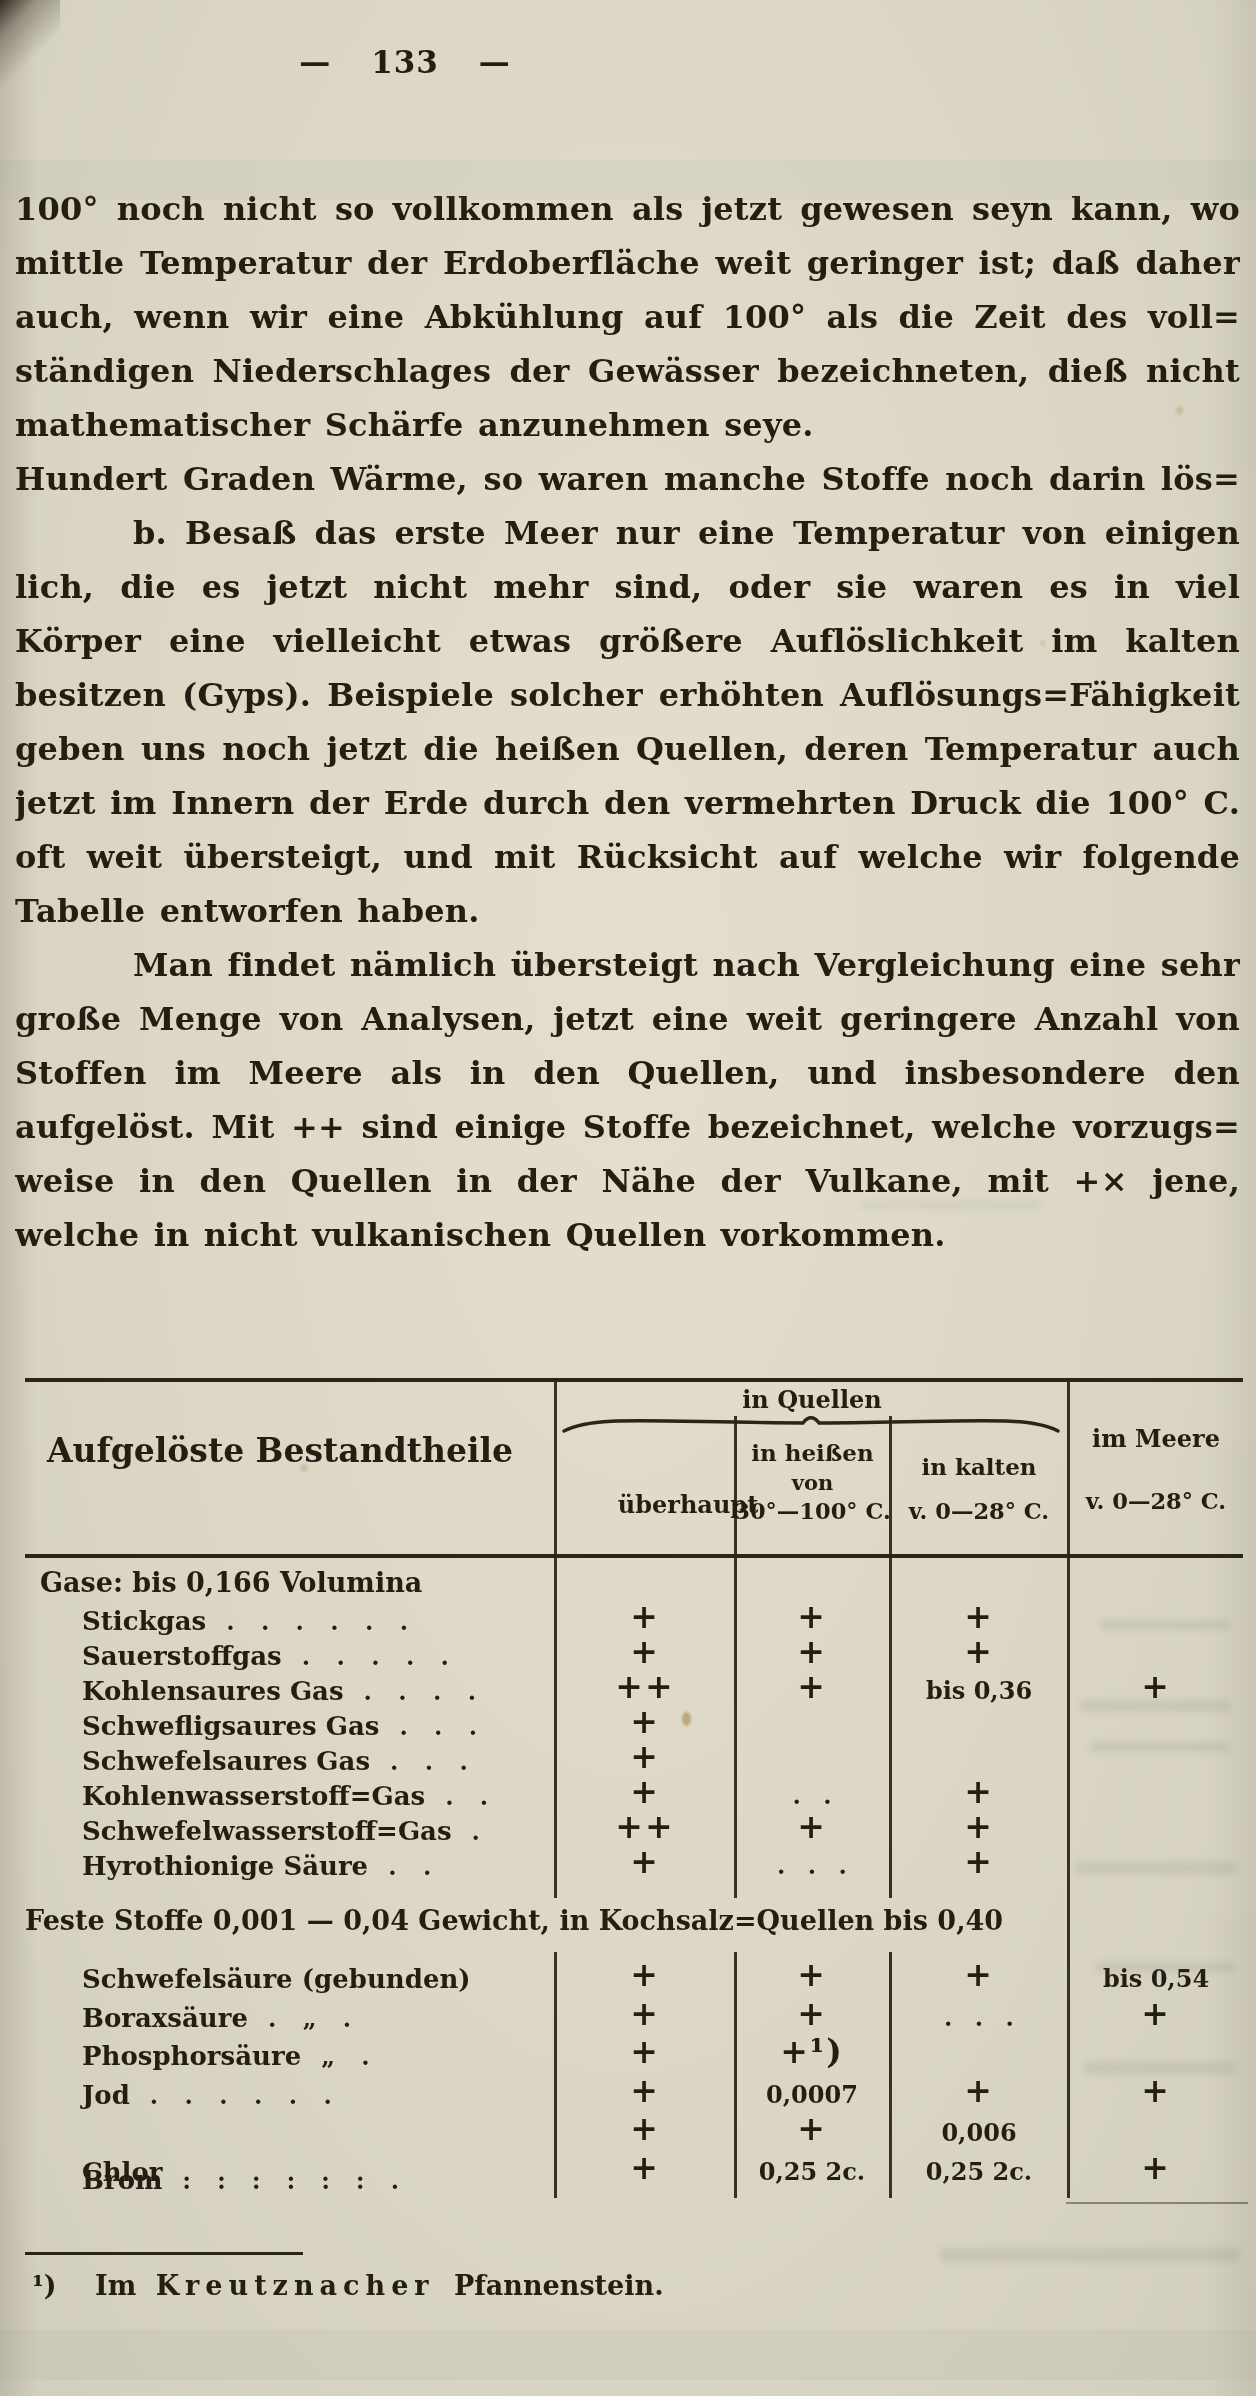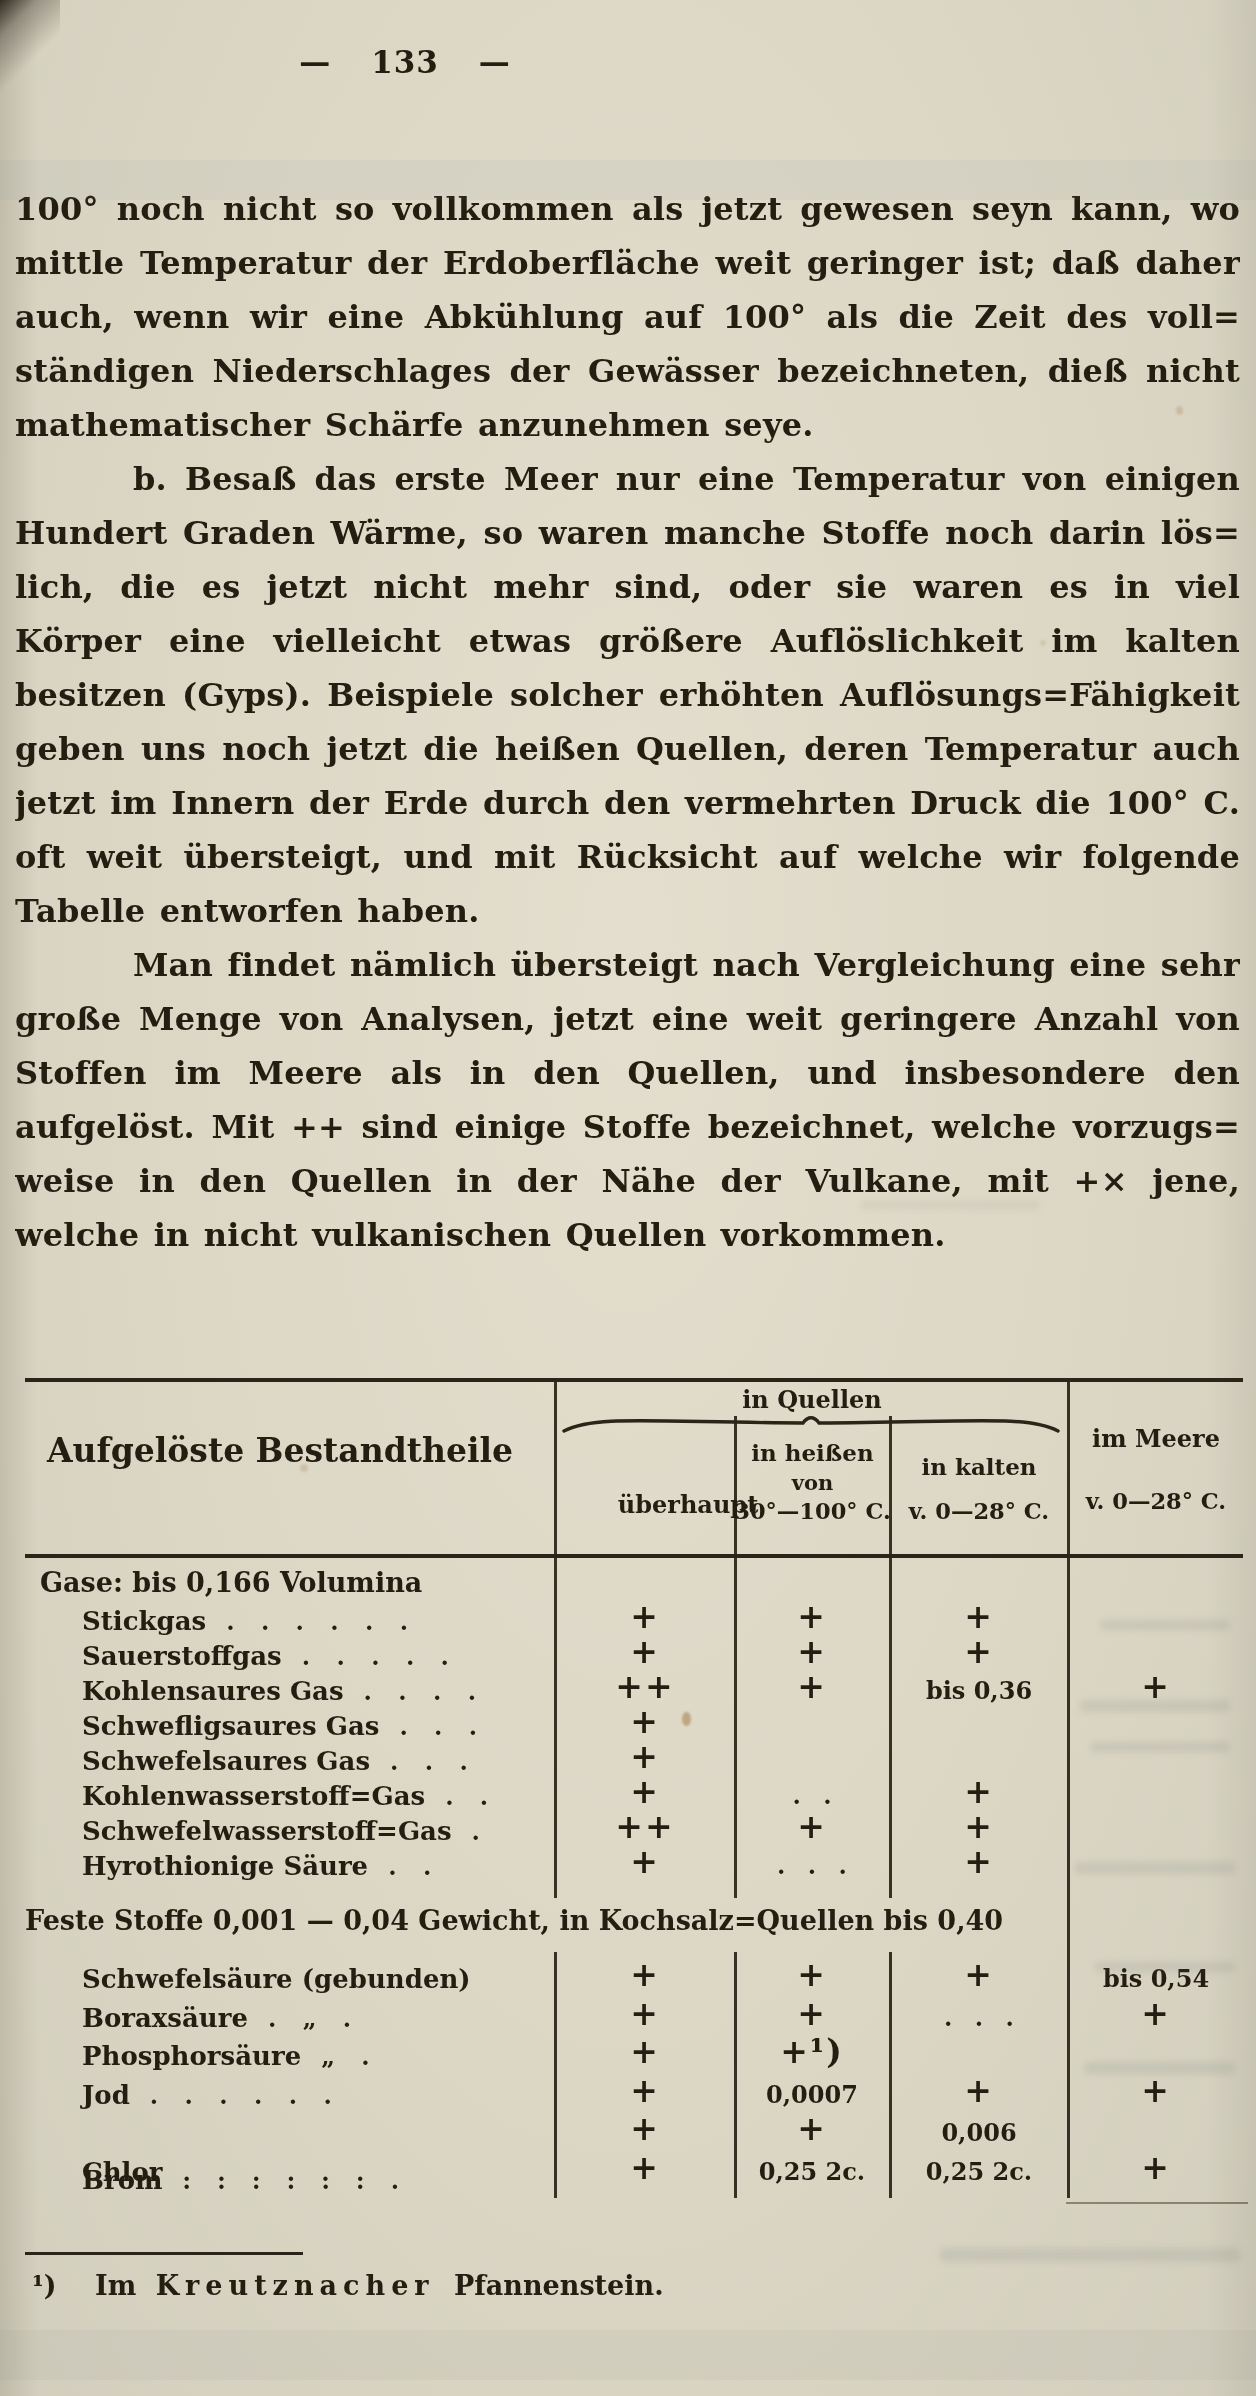--- a/index.html
+++ b/index.html
@@ -52,22 +52,22 @@
     <span>133</span>
     <span>—</span>
   </div>
 
   <div id="paragraphs">
       <div class="line j">100° noch nicht so vollkommen als jetzt gewesen seyn kann, wo die</div>
       <div class="line j">mittle Temperatur der Erdoberfläche weit geringer ist; daß daher</div>
       <div class="line j">auch, wenn wir eine Abkühlung auf 100° als die Zeit des voll=</div>
       <div class="line j">ständigen Niederschlages der Gewässer bezeichneten, dieß nicht in</div>
       <div class="line">mathematischer Schärfe anzunehmen seye.</div>
+      <div class="line j">Hundert Graden Wärme, so waren manche Stoffe noch darin lös=</div>
       <div class="line j ind">b. Besaß das erste Meer nur eine Temperatur von einigen</div>
-      <div class="line j">Hundert Graden Wärme, so waren manche Stoffe noch darin lös=</div>
       <div class="line j">lich, die es jetzt nicht mehr sind, oder sie waren es in viel reiche=</div>
       <div class="line j">Körper eine vielleicht etwas größere Auflöslichkeit im kalten Wasser</div>
       <div class="line j">besitzen (Gyps).  Beispiele solcher erhöhten Auflösungs=Fähigkeit</div>
       <div class="line j">geben uns noch jetzt die heißen Quellen, deren Temperatur auch</div>
       <div class="line j">jetzt im Innern der Erde durch den vermehrten Druck die 100° C.</div>
       <div class="line j">oft weit übersteigt, und mit Rücksicht auf welche wir folgende</div>
       <div class="line">Tabelle entworfen haben.</div>
       <div class="line j ind">Man findet nämlich übersteigt nach Vergleichung eine sehr</div>
       <div class="line j">große Menge von Analysen, jetzt eine weit geringere Anzahl von</div>
       <div class="line j">Stoffen im Meere als in den Quellen, und insbesondere den heißen,</div>

